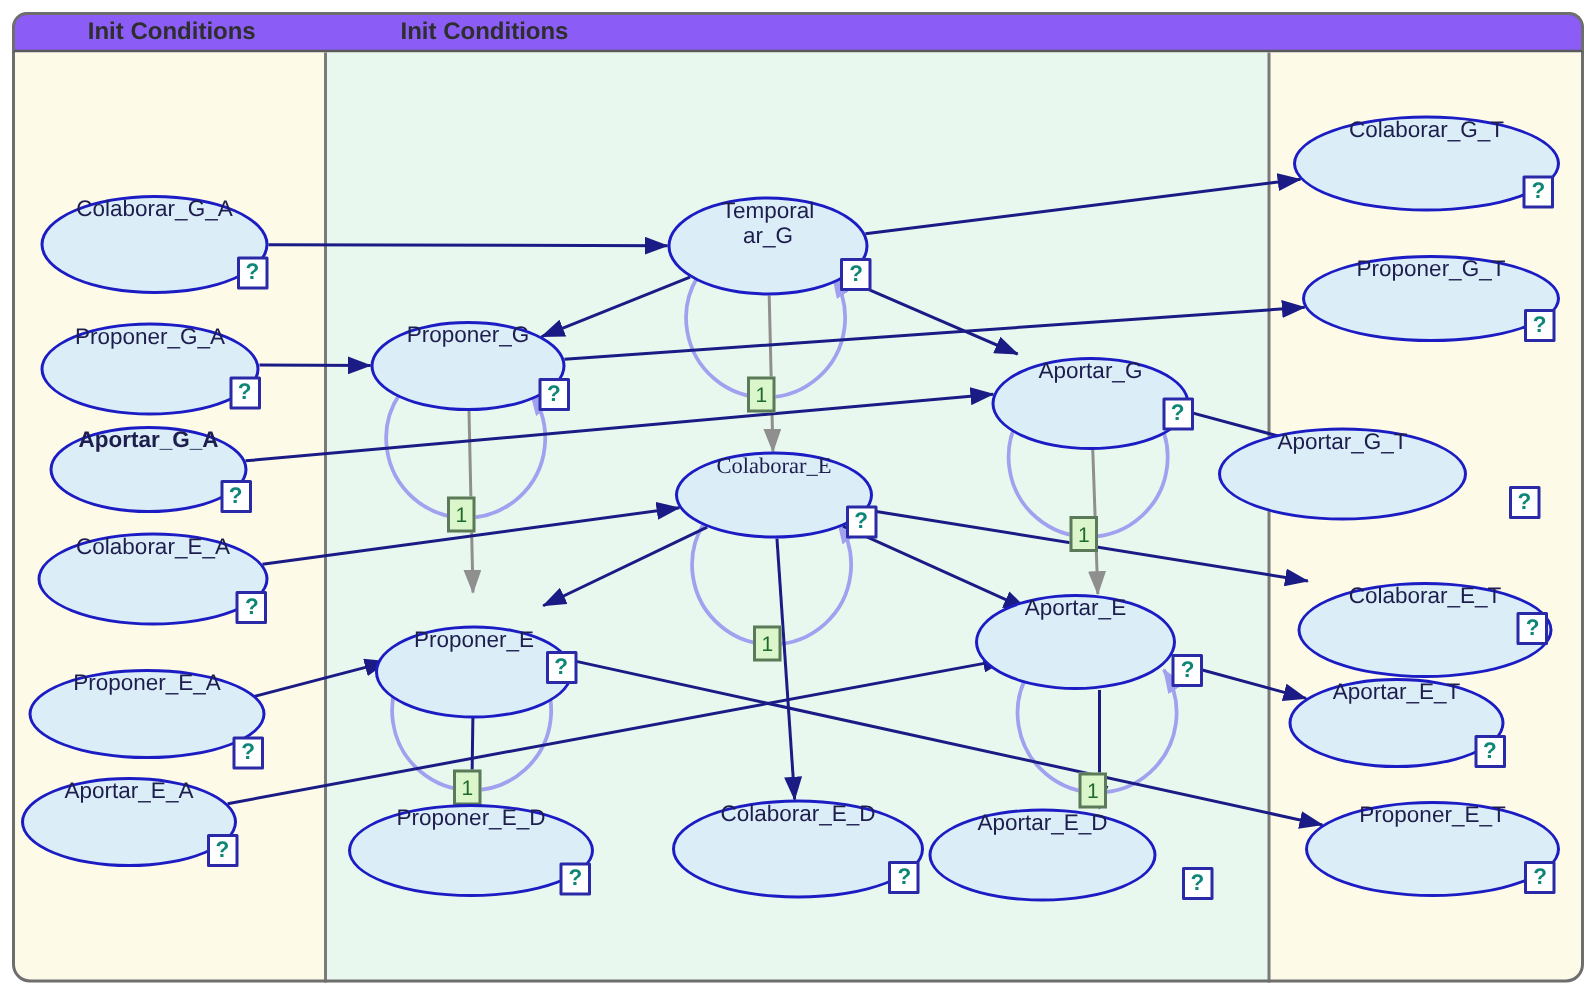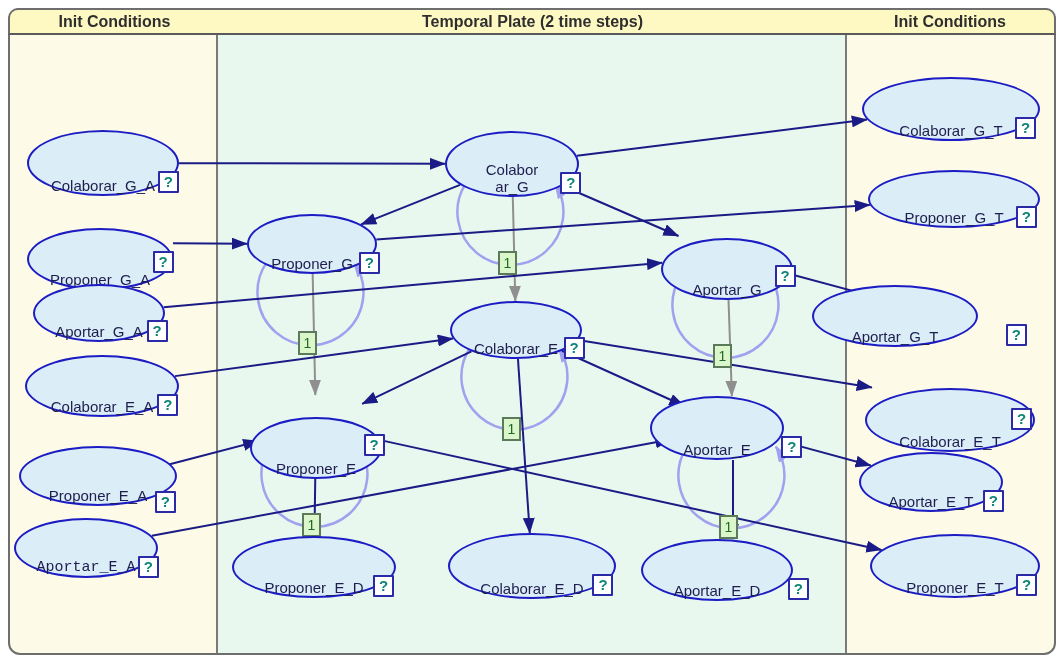--- a/index.html
+++ b/index.html
@@ -13,21 +13,21 @@
               border:2px solid var(--frame,#6e6e6e);border-bottom:2px solid #5a5a5a;
               border-radius:10px 10px 0 0;}
   .hsec{height:100%;display:flex;align-items:center;justify-content:center;
         font-weight:bold;font-size:16px;color:var(--headertext,#2e2e2e);}
   #edge-layer{position:absolute;left:0;top:0;z-index:5;pointer-events:none;}
   .obox{position:absolute;z-index:6;width:19px;height:24px;box-sizing:border-box;
         border:2px solid var(--oboxborder,#5a7a5a);background:var(--oboxbg,#daf6ca);
         color:var(--oboxtext,#1c6b2a);font-size:14px;line-height:20px;text-align:center;}
   .node{position:absolute;z-index:7;box-sizing:border-box;border-radius:50%;
         border:2.5px solid var(--nodeborder,#1c1cc4);background:var(--nodefill,#dbedf6);
-        display:flex;align-items:flex-end;justify-content:center;}
+        display:flex;align-items:flex-start;justify-content:center;}
   .nlabel{font-size:15px;color:var(--nodetext,#1d1d4e);text-align:center;
           white-space:pre-line;line-height:1.1;}
   .badge{position:absolute;width:21px;height:22px;box-sizing:border-box;z-index:8;
          border:2px solid var(--badgeborder,#2a2aa8);background:var(--badgebg,#ffffff);
          color:var(--badgetext,#0d8577);font-weight:bold;font-size:15px;
          line-height:18px;text-align:center;border-radius:1px;}
 </style>
 </head>
 <body>
 
@@ -35,26 +35,23 @@
 
   <div class="panel" id="panel-init" style="left: 10px; top: 35px; width: 207px; height: 620px; border-radius: 0px 0px 0px 10px; background: rgb(253, 251, 231);"></div>
   <div class="panel" id="panel-plate" style="left: 217px; top: 35px; width: 629px; height: 620px; background: rgb(233, 248, 239);"></div>
   <div class="panel" id="panel-term" style="left: 846px; top: 35px; width: 208px; height: 620px; border-radius: 0px 0px 10px; background: rgb(253, 251, 231);"></div>
 
   <div class="divider" id="div-left" style="left: 216px; top: 35px; height: 620px; background: rgb(122, 122, 122);"></div>
   <div class="divider" id="div-right" style="left: 845px; top: 35px; height: 620px; background: rgb(122, 122, 122);"></div>
 
   <div class="frame-outline" style="left:8px;top:8px;width:1044px;height:643px;"></div>
 
-  <div class="header-bar" id="header-bar" style="left: 8px; top: 8px; width: 1044px; height: 23px; background: #fef9c3;">
+  <div class="header-bar" id="header-bar" style="left: 8px; top: 8px; width: 1044px; height: 23px; background: #8b5cf6;">
     <div class="hsec" style="width:209px;">
       <span>Init Conditions</span>
-    </div>
-    <div class="hsec" style="width:627px;">
-      <span>Temporal Plate (2 time steps)</span>
     </div>
     <div class="hsec" style="width:208px;">
       <span>Init Conditions</span>
     </div>
   </div>
 
   <svg id="edge-layer" width="1064" height="666" viewBox="0 0 1064 666">
     <defs>
       <marker id="arrow-normal" markerWidth="8" markerHeight="6" refX="7.6" refY="3" orient="auto" markerUnits="strokeWidth">
         <path d="M0,0 L8,3 L0,6 Z" id="arrow-normal-path" fill="#1b1b86"></path>
@@ -108,74 +105,74 @@
       <div class="obox" style="left: 713px; top: 344px;">1</div>
       <div class="obox" style="left: 502px; top: 417px;">1</div>
       <div class="obox" style="left: 302px; top: 513px;">1</div>
       <div class="obox" style="left: 719px; top: 515px;">1</div>
     </div>
   <div id="nodes-layer">
       <div class="node" style="left: 27px; top: 130px; width: 152px; height: 66px;">
         <span class="nlabel">Colaborar_G_A</span>
       </div>
       <div class="badge" style="left: 157.72px; top: 171.25px;">?</div>
-      <div class="node" style="left: 27px; top: 228px; width: 146px; height: 62px;">
+      <div class="node" style="left: 27px; top: 215px; width: 146px; height: 62px;">
         <span class="nlabel">Proponer_G_A</span>
       </div>
       <div class="badge" style="left: 152.56px; top: 250.75px;">?</div>
-      <div class="node" style="left: 33px; top: 284px; width: 132px; height: 58px;">
+      <div class="node" style="left: 33px; top: 284px; width: 132px; height: 58px; font-weight: bold;">
         <span class="nlabel">Aportar_G_A</span>
       </div>
       <div class="badge" style="left: 146.52px; top: 320.25px;">?</div>
       <div class="node" style="left: 25px; top: 355px; width: 154px; height: 62px;">
         <span class="nlabel">Colaborar_E_A</span>
       </div>
       <div class="badge" style="left: 157.44px; top: 393.75px;">?</div>
       <div class="node" style="left: 19px; top: 446px; width: 158px; height: 60px;">
         <span class="nlabel">Proponer_E_A</span>
       </div>
       <div class="badge" style="left: 154.88px; top: 490.5px;">?</div>
-      <div class="node" style="left: 14px; top: 518px; width: 144px; height: 60px; font-family: Liberation Mono, monospace;">
+      <div class="node" style="left: 14px; top: 518px; width: 144px; height: 60px;">
         <span class="nlabel">Aportar_E_A</span>
       </div>
       <div class="badge" style="left: 137.84px; top: 555.5px;">?</div>
       <div class="node" style="left: 445px; top: 131px; width: 134px; height: 66px;">
-        <span class="nlabel">Colabor
+        <span class="nlabel">Temporal
 ar_G</span>
       </div>
       <div class="badge" style="left: 560.24px; top: 172.25px;">?</div>
       <div class="node" style="left: 247px; top: 214px; width: 130px; height: 60px;">
         <span class="nlabel">Proponer_G</span>
       </div>
       <div class="badge" style="left: 358.8px; top: 251.5px;">?</div>
       <div class="node" style="left: 661px; top: 238px; width: 132px; height: 62px;">
         <span class="nlabel">Aportar_G</span>
       </div>
       <div class="badge" style="left: 774.52px; top: 264.75px;">?</div>
-      <div class="node" style="left: 450px; top: 301px; width: 132px; height: 58px;">
+      <div class="node" style="left: 450px; top: 301px; width: 132px; height: 58px; font-family: Liberation Serif, serif;">
         <span class="nlabel">Colaborar_E</span>
       </div>
       <div class="badge" style="left: 563.52px; top: 337.25px;">?</div>
       <div class="node" style="left: 250px; top: 417px; width: 132px; height: 62px;">
         <span class="nlabel">Proponer_E</span>
       </div>
       <div class="badge" style="left: 363.52px; top: 433.75px;">?</div>
       <div class="node" style="left: 650px; top: 396px; width: 134px; height: 64px;">
         <span class="nlabel">Aportar_E</span>
       </div>
       <div class="badge" style="left: 781.24px; top: 436px;">?</div>
       <div class="node" style="left: 232px; top: 536px; width: 164px; height: 62px;">
         <span class="nlabel">Proponer_E_D</span>
       </div>
       <div class="badge" style="left: 373.04px; top: 574.75px;">?</div>
       <div class="node" style="left: 448px; top: 533px; width: 168px; height: 66px;">
         <span class="nlabel">Colaborar_E_D</span>
       </div>
       <div class="badge" style="left: 592.48px; top: 574.25px;">?</div>
-      <div class="node" style="left: 641px; top: 539px; width: 152px; height: 62px;">
+      <div class="node" style="left: 619px; top: 539px; width: 152px; height: 62px;">
         <span class="nlabel">Aportar_E_D</span>
       </div>
       <div class="badge" style="left: 787.72px; top: 577.75px;">?</div>
       <div class="node" style="left: 862px; top: 77px; width: 178px; height: 64px;">
         <span class="nlabel">Colaborar_G_T</span>
       </div>
       <div class="badge" style="left: 1015.08px; top: 117px;">?</div>
       <div class="node" style="left: 868px; top: 170px; width: 172px; height: 58px;">
         <span class="nlabel">Proponer_G_T</span>
       </div>

